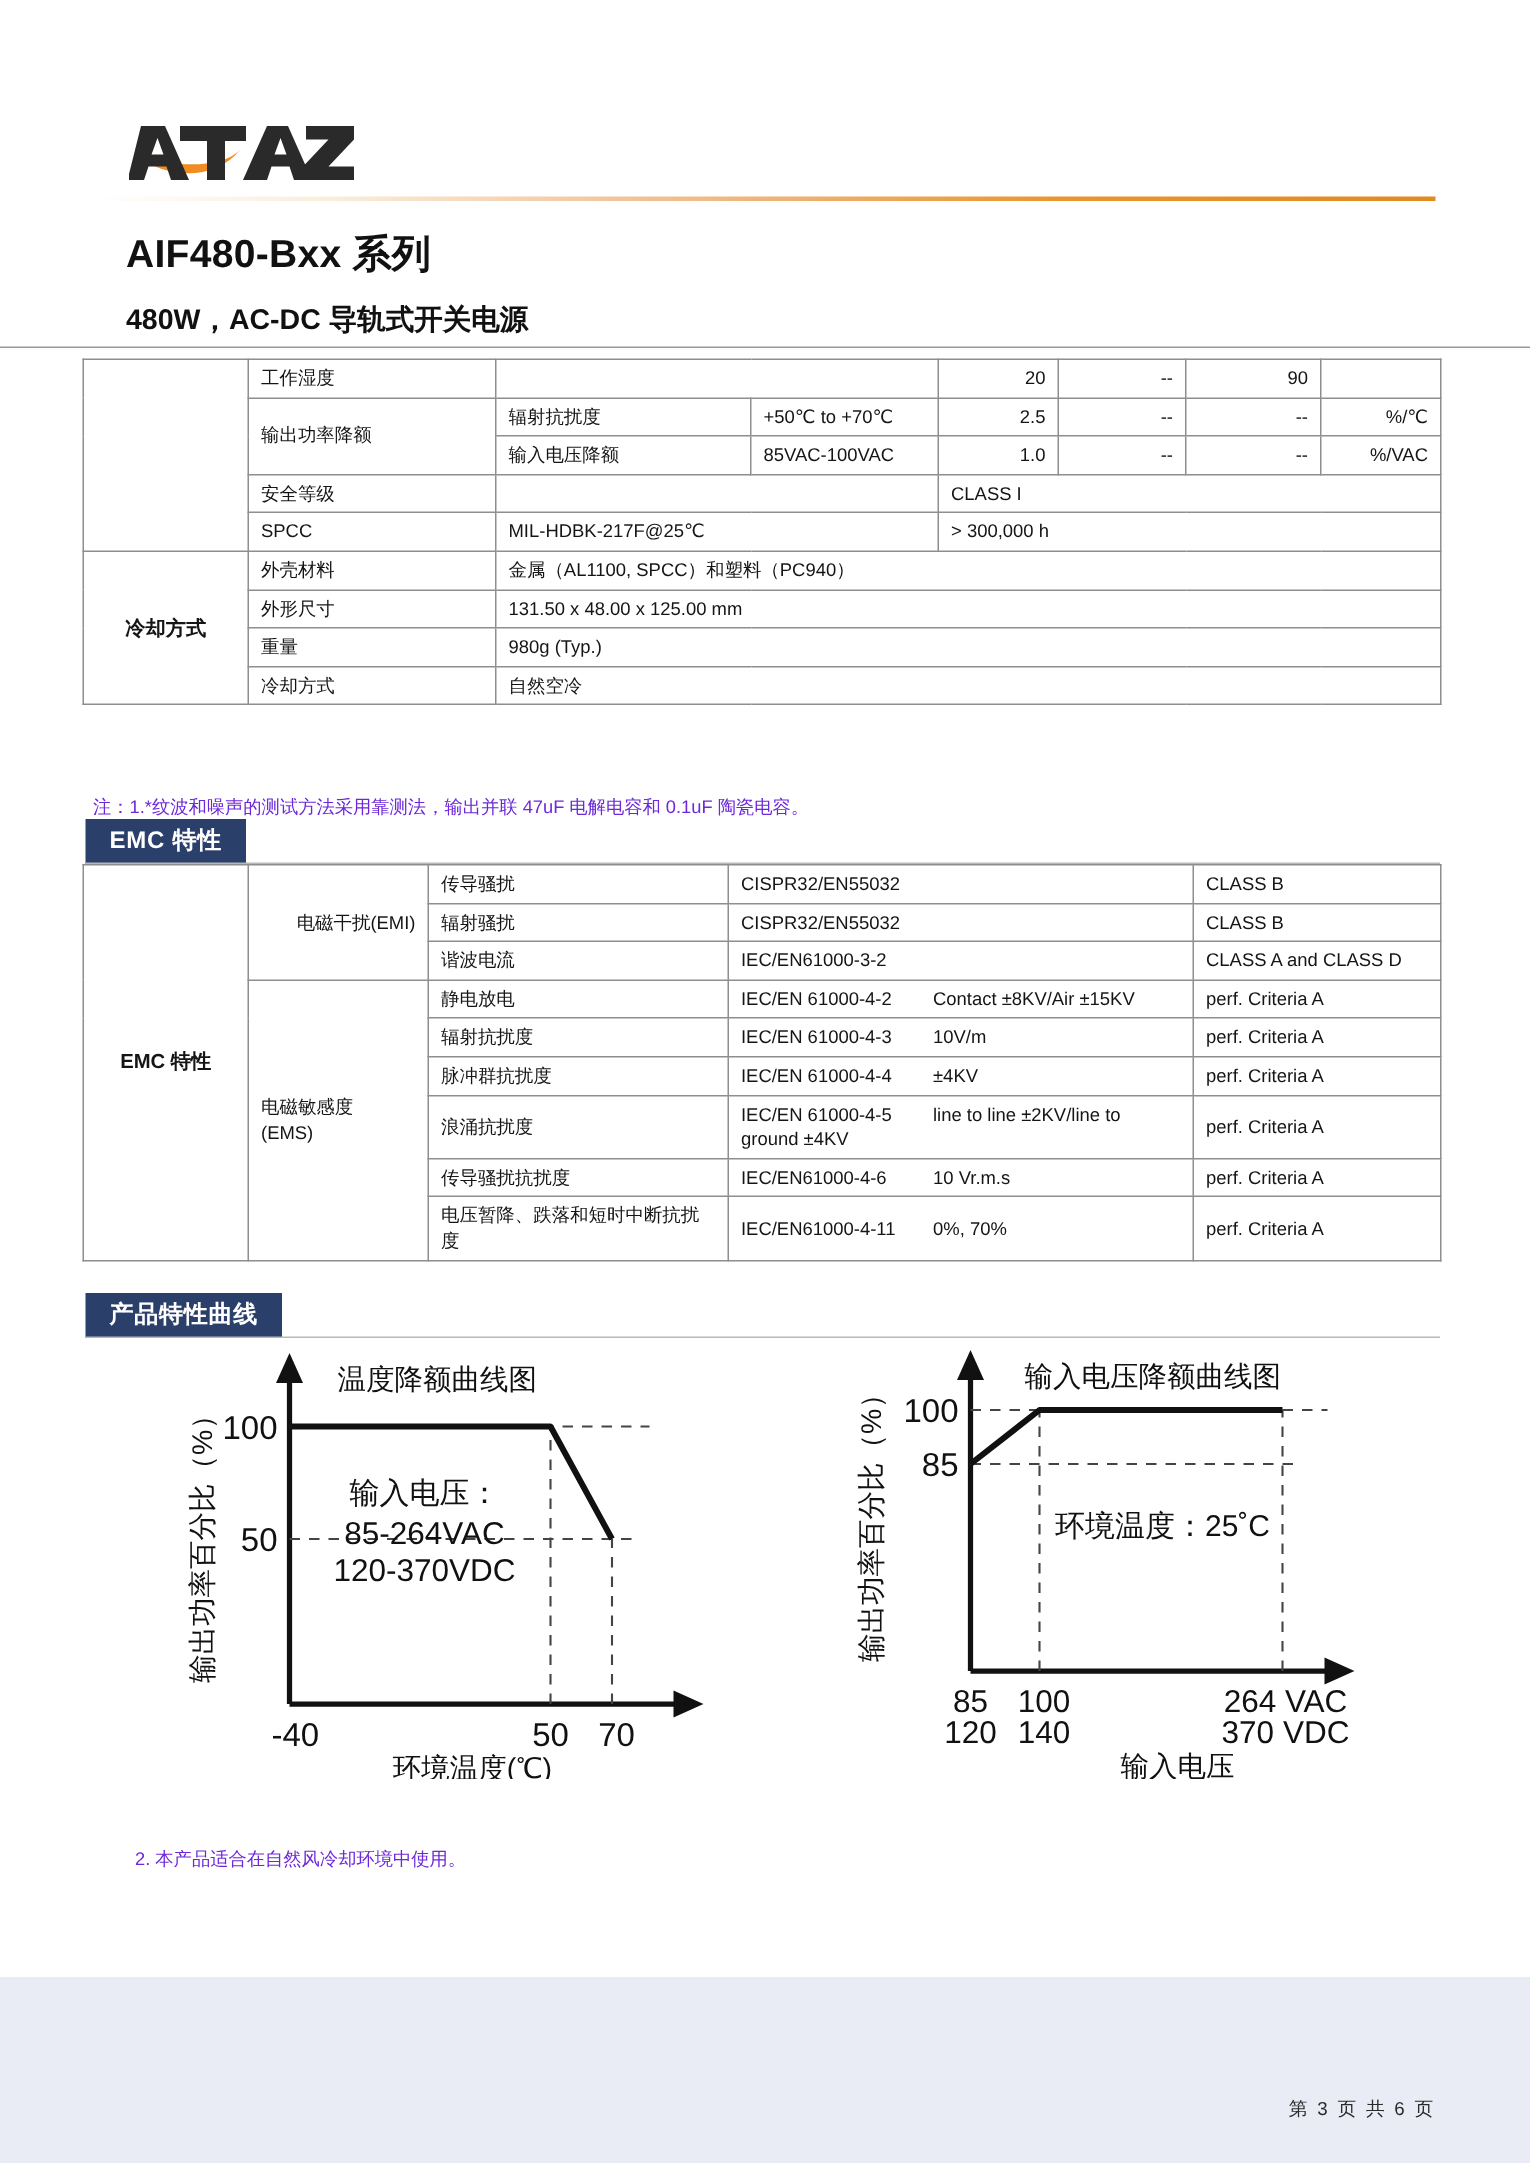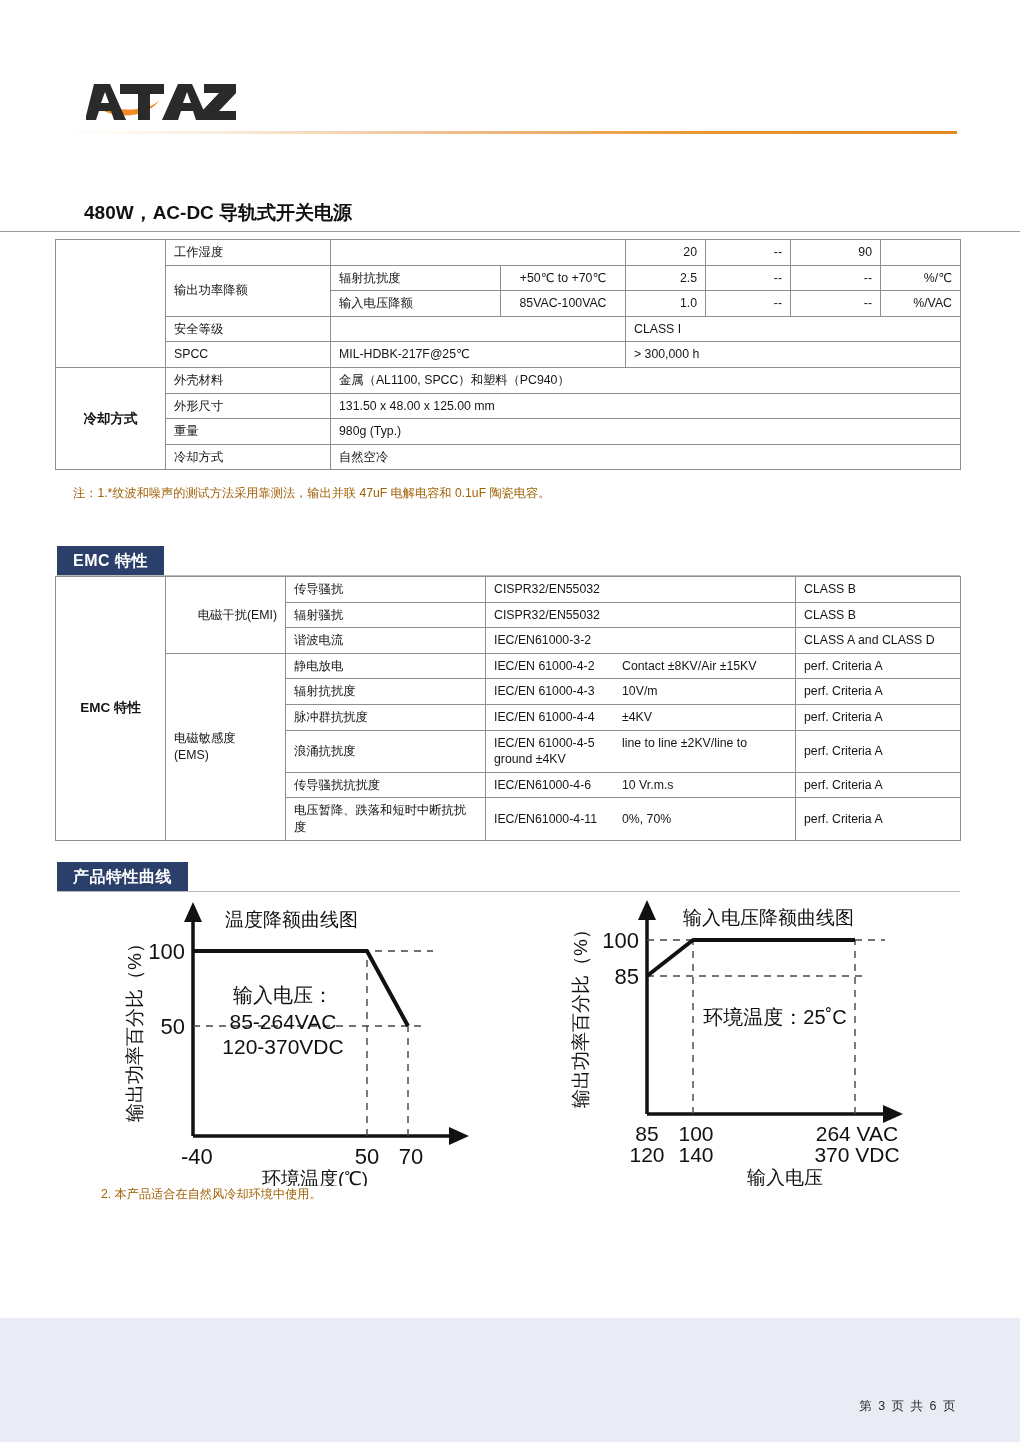--- a/index.html
+++ b/index.html
@@ -85,44 +85,45 @@
     color: #151515;
     background: #ffffff;
   }
   td.blank-cell { border-left: 1px solid #8e8e8e; }
   td.ctr { text-align: right; }
   td.grp {
     text-align: center;
     font-weight: 700;
     font-size: 13.5px;
   }
-  td.nowrap { white-space: nowrap; text-align: center; }
+  td.nowrap { white-space: nowrap; }
   .cellpad-lr { padding-left: 10px; }
 
   
   #table-general {
     left: 55px;
     top: 239px;
     width: 905px;
   }
   #table-general .c0 { width: 110px; }
   #table-general .c1 { width: 165px; }
   #table-general .c2 { width: 170px; }
   #table-general .c3 { width: 125px; }
   #table-general .c4 { width: 80px; }
   #table-general .c5 { width: 85px; }
   #table-general .c6 { width: 90px; }
   #table-general .c7 { width: 80px; }
 
   .note-block {
     position: absolute;
-    left: 73px;
+    left: 62px;
     font-size: 12.2px;
     line-height: 1.55;
-    color: #a16207;
+    color: #6d28d9;
+    margin-top: 45px;
   }
   #note-general { top: 484px; }
   #note-curves  { top: 1185px; }
   .note-line { white-space: nowrap; }
   .note-indent { padding-left: 28px; }
 
   
   .section-badge {
     position: absolute;
     background: #2b3f6b;
@@ -201,20 +202,21 @@
         <path d="M8 14 L24 14 L40 50 L28 50 L25 41 L13 41 L10 50 L-1 50 Z M19 22 L15 33 L23 33 Z"></path>
         <path d="M34 14 L78 14 L78 24 L64 24 L64 50 L52 50 L52 24 L34 24 Z"></path>
         <path d="M76 50 L92 14 L106 14 L122 50 L110 50 L107 41 L95 41 L92 50 Z M101 22 L97 33 L105 33 Z"></path>
         <path d="M118 14 L150 14 L150 23 L133 41 L150 41 L150 50 L116 50 L116 41 L133 23 L118 23 Z"></path>
       </g>
     </svg>
   </div>
 
   <div class="orange-rule"></div>
 
+  <div class="doc-title">AIF480-Bxx 系列</div>
   <div class="doc-subtitle">480W，AC-DC 导轨式开关电源</div>
   <div class="head-rule"></div>
 
   <table class="spec" id="table-general">
     <colgroup>
       <col class="c0">
         <col class="c1">
         <col class="c2">
         <col class="c3">
       <col class="c4">

